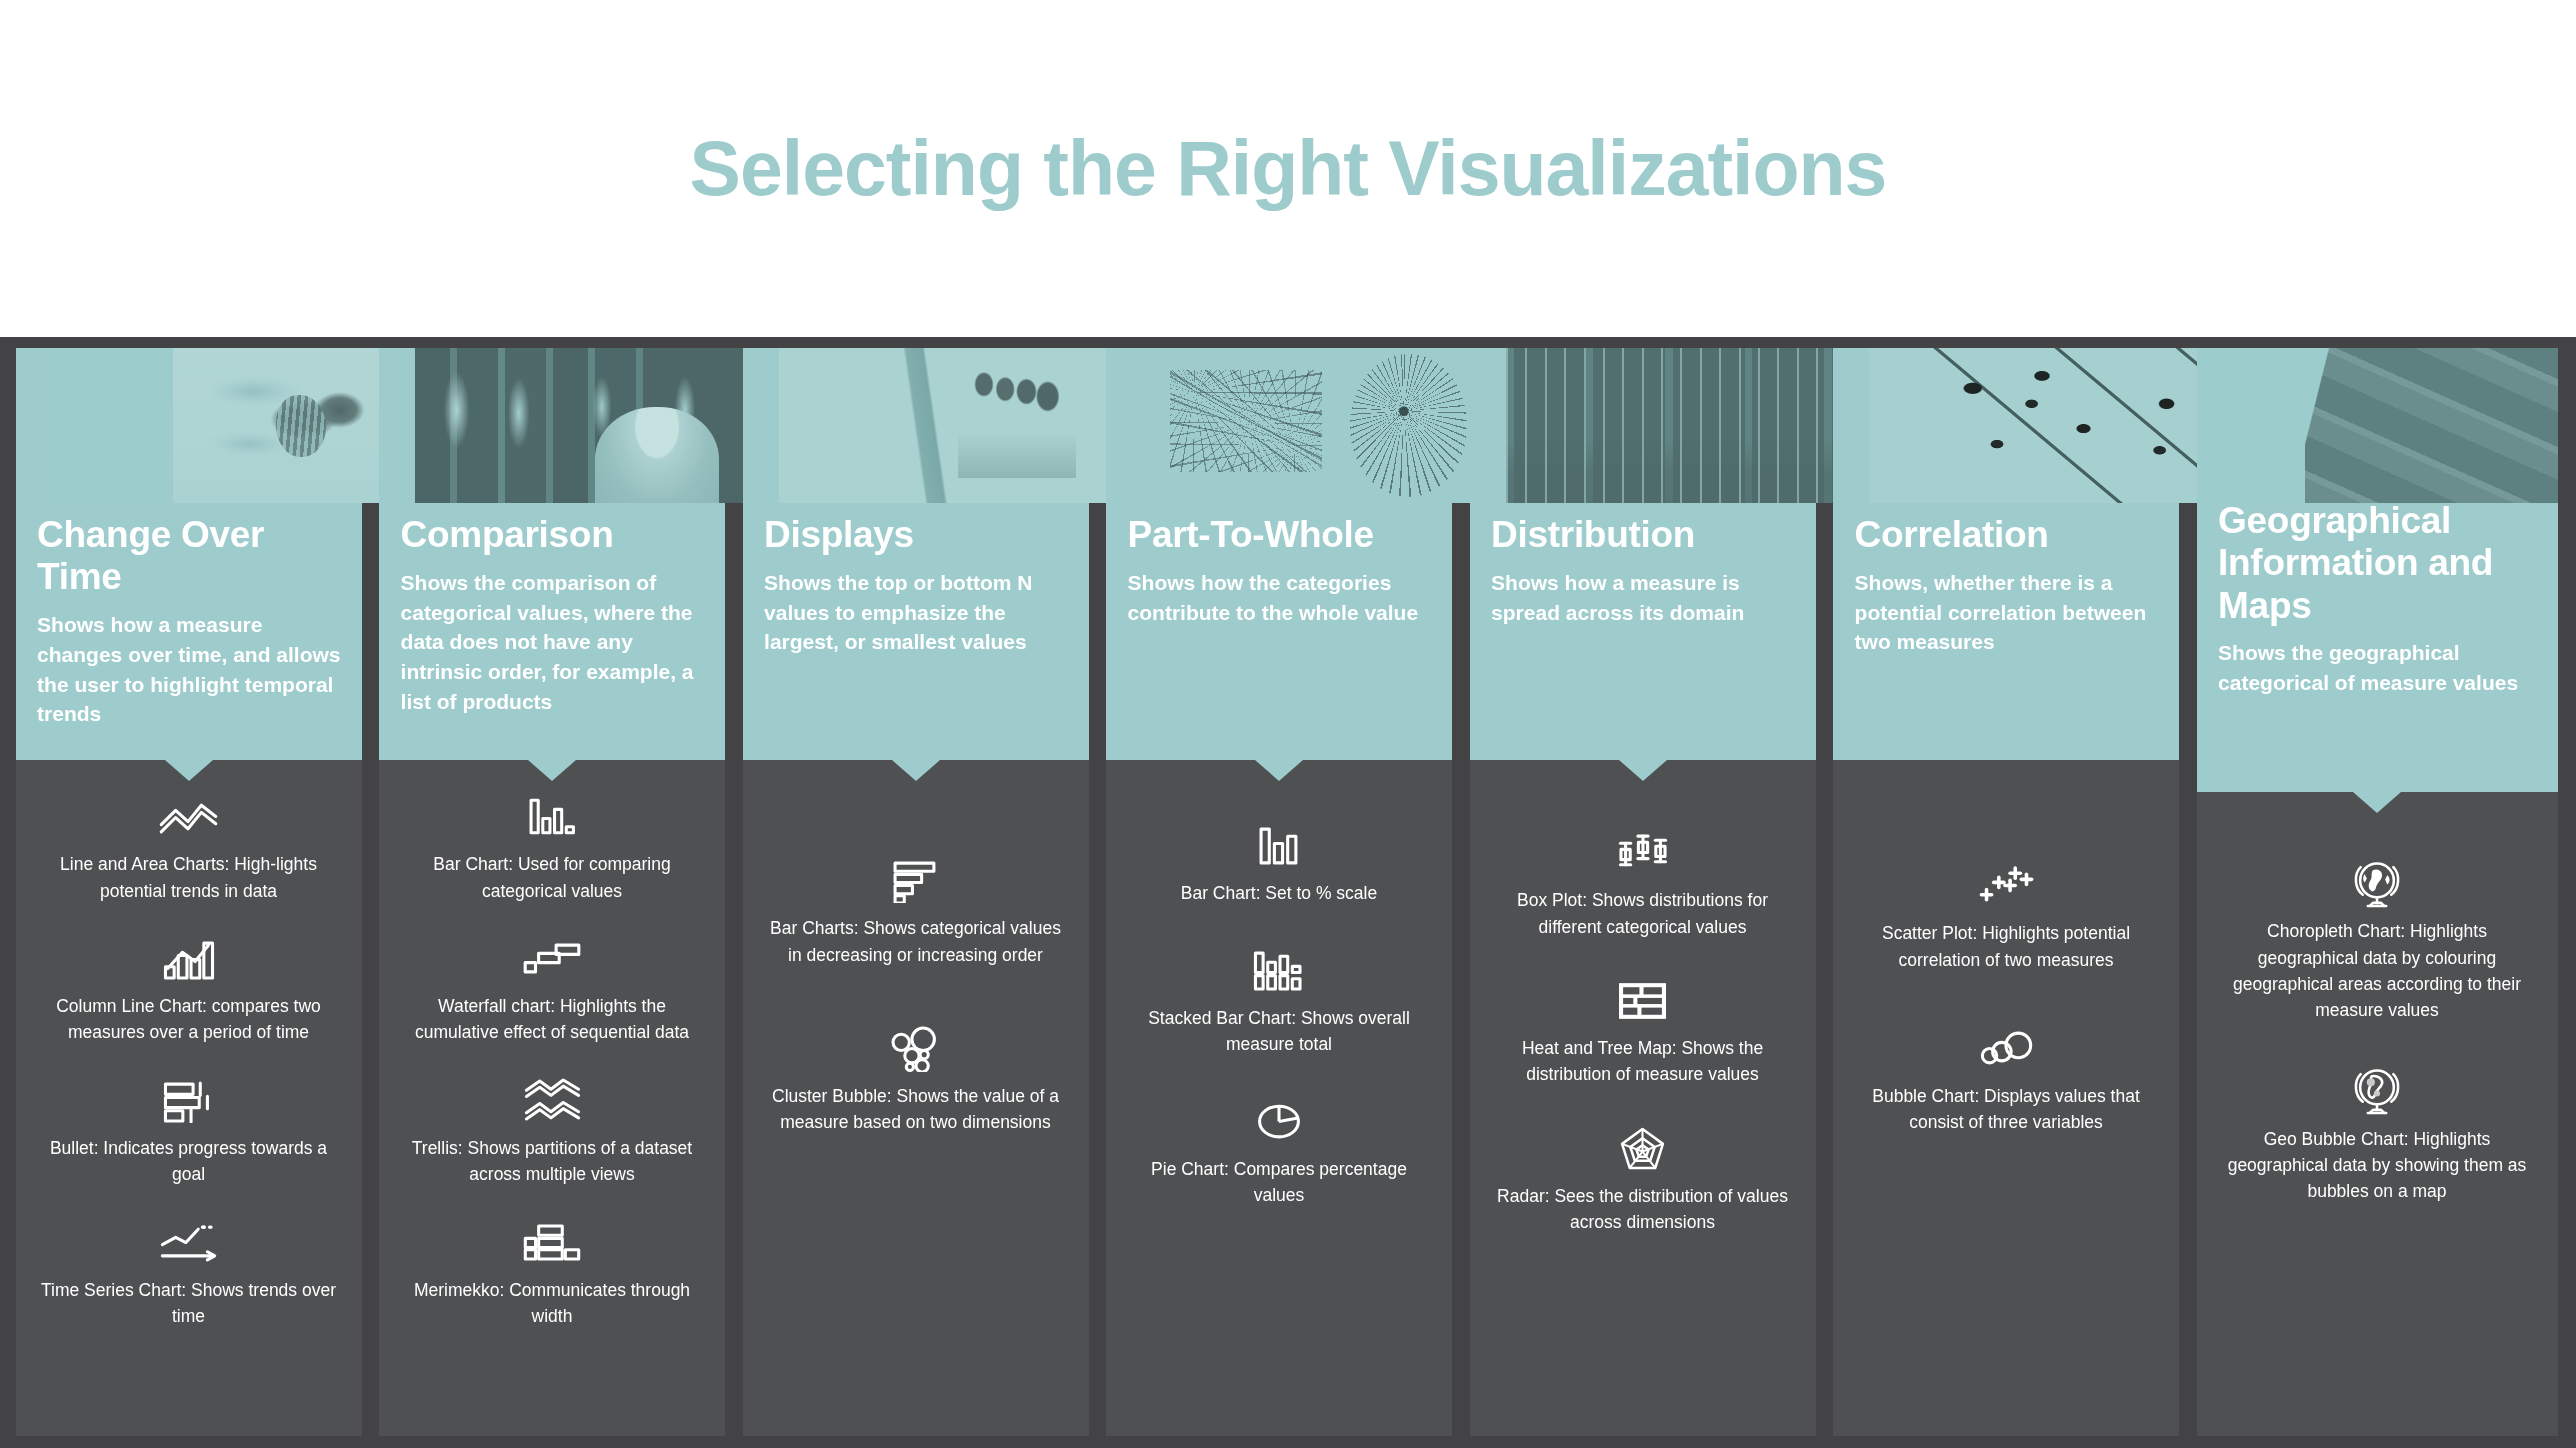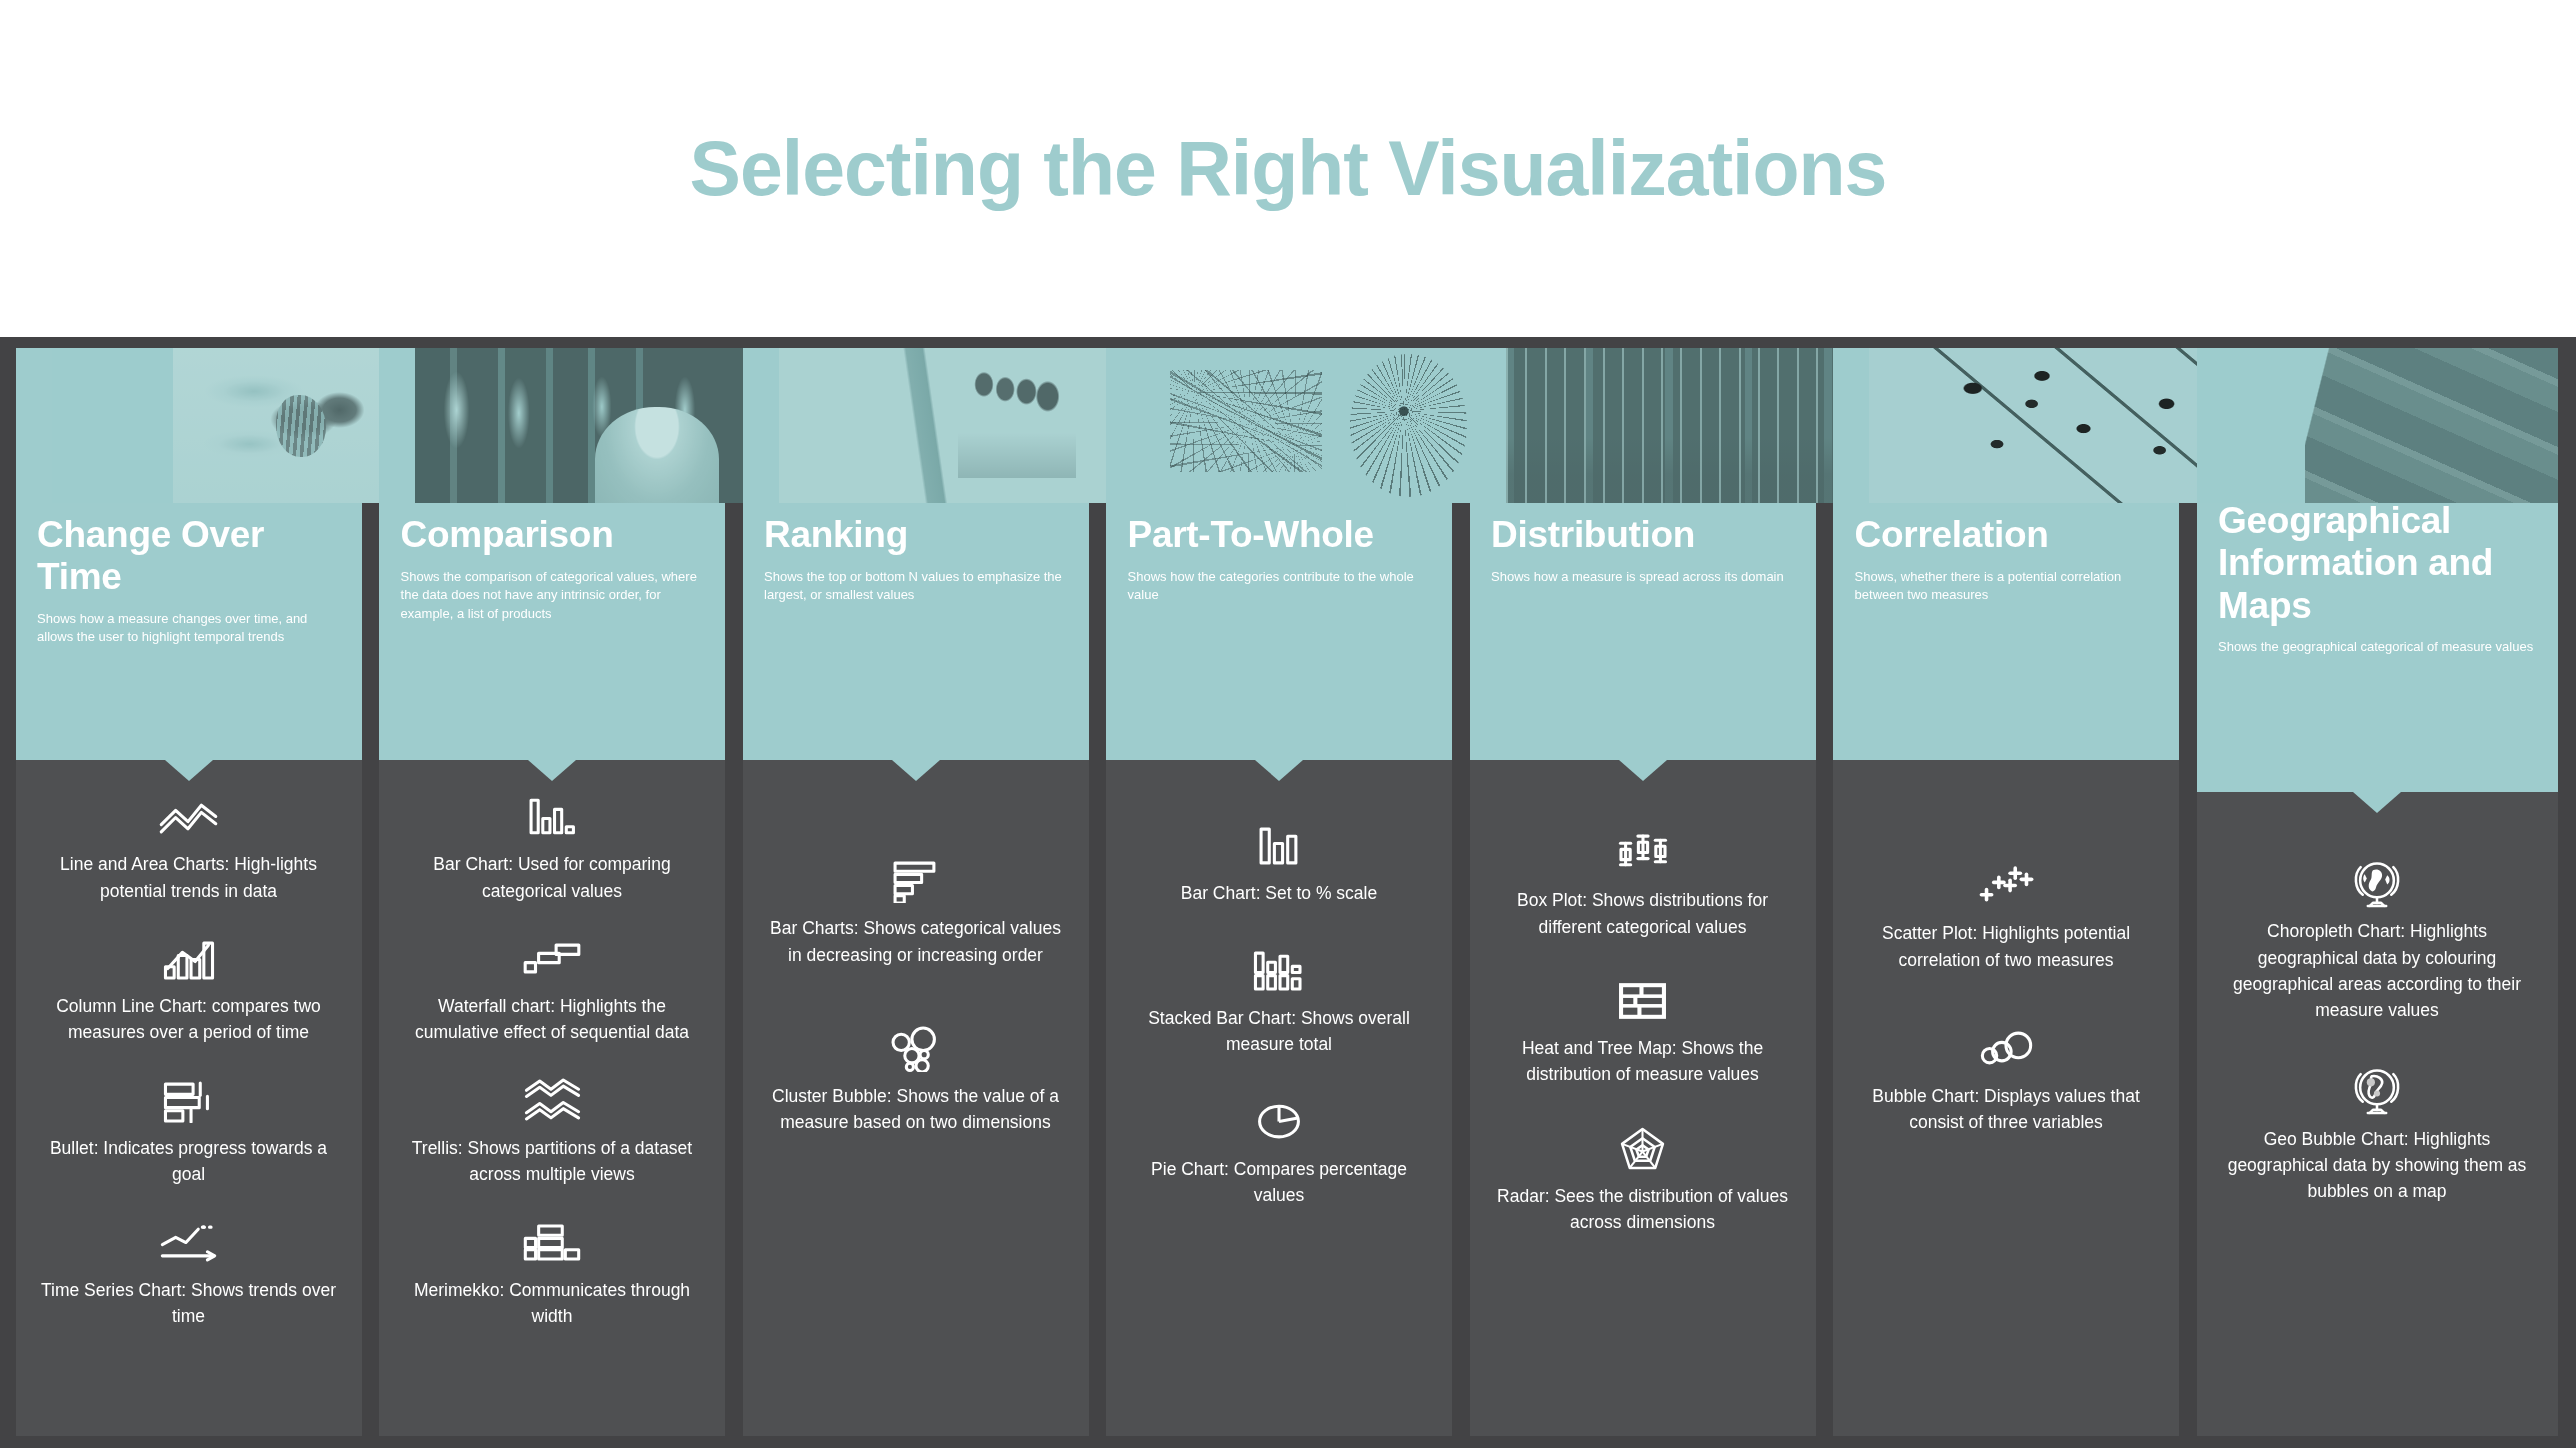--- a/index.html
+++ b/index.html
@@ -186,21 +186,21 @@
     position:absolute; inset:0; background: rgba(158,204,205,.46); mix-blend-mode: normal;
   }
 
   
   .head-text { position: absolute; left: 21.6px; right: 16.5px; top: 166px; }
   .head-title {
     color: #ffffff; font-weight: bold; font-size: 37px; line-height: 1.14;
     letter-spacing: -0.3px; margin-bottom: 11.3px;
   }
   .head-desc {
-    color: #ffffff; font-size: 13px; line-height: 1.42; font-weight: 400;
+    color: #ffffff; font-size: 21px; line-height: 1.42; font-weight: 700;
   }
 
   
   .items {
     position: absolute; left: 0; right: 0;
     padding: 30px 19.6px 0 19.6px;
     display: flex; flex-direction: column; align-items: flex-start;
   }
   .items.top-std { top: 412px; }
   .items.top-tall { top: 464px; }
@@ -353,21 +353,21 @@
 
       <div class="card">
         <div class="head h-std">
           <div class="photo">
             <div class="ph-inner">
                 <div class="ph-cycle"></div>
                 <div class="tint"></div>
               </div>
           </div>
           <div class="head-text">
-            <div class="head-title">Ranking</div>
+            <div class="head-title">Displays</div>
             <div class="head-desc">Shows the top or bottom N values to emphasize the largest, or smallest values</div>
           </div>
           <div class="notch"></div>
         </div>
         <div class="items top-std" style="padding-top:94px">
           <div class="item" style="margin-bottom:54px">
             <div class="item-icon">
               <svg width="47" height="43" viewBox="0 0 92 84" fill="none" stroke="#fff" stroke-width="6" stroke-linejoin="round">
                 <rect x="6" y="6" width="76" height="16"></rect>
                 <rect x="6" y="28" width="52" height="16"></rect>

